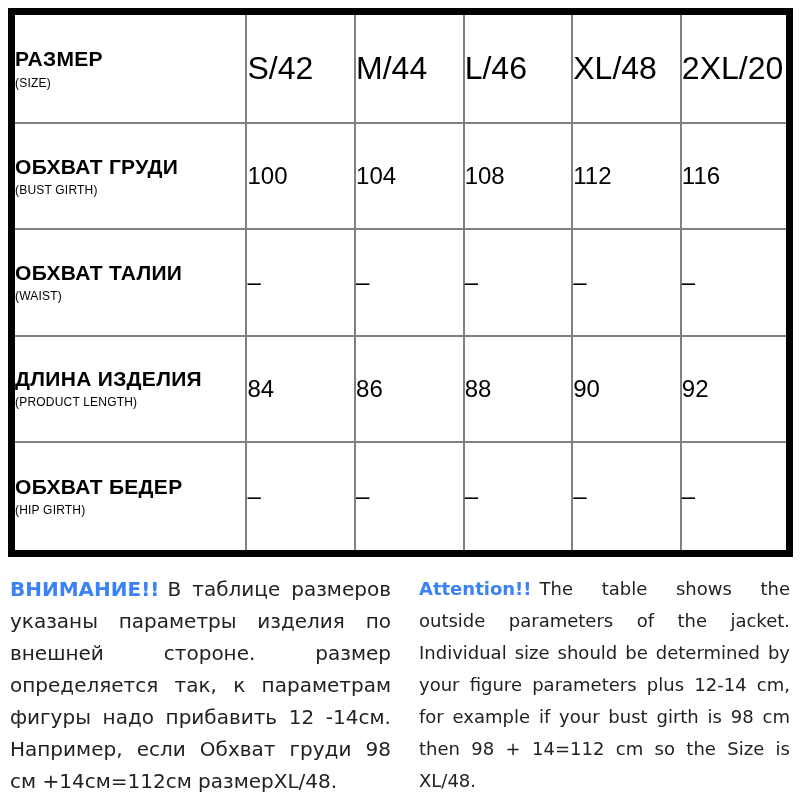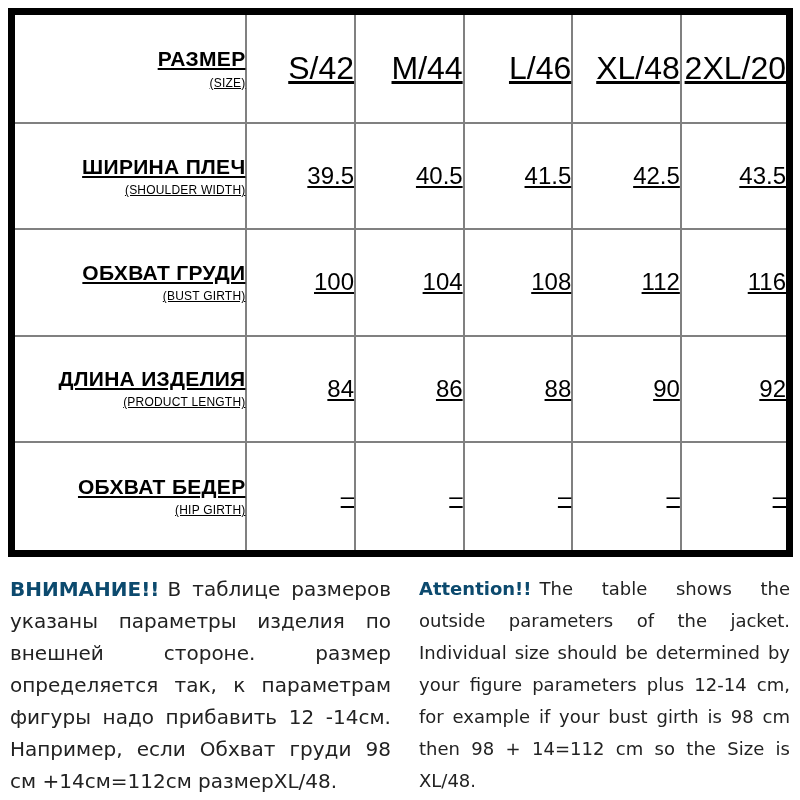--- a/index.html
+++ b/index.html
@@ -11,39 +11,39 @@
   table.size-table{
     border-collapse:collapse;table-layout:fixed;
     width:785px;height:549px;
     margin:8px 0 0 8px;
     border:7px solid #000;
     background:#fff;
   }
   table.size-table th,
   table.size-table td{
     border:2px solid #808080;
-    text-align:right;vertical-align:middle;
-    padding:0;font-weight:normal;text-decoration:underline;
+    text-align:left;vertical-align:middle;
+    padding:0;font-weight:normal;
   }
   .label-ru{font-weight:bold;font-size:21px;line-height:1.15;letter-spacing:.3px;}
   .label-en{font-size:12px;line-height:1.2;margin-top:4px;letter-spacing:.2px;}
   th.size-head{font-size:32px;font-weight:normal;}
   td.value-cell{font-size:24px;}
   
   .notes{
     display:flex;gap:28px;
     margin:16px 10px 0 10px;
   }
   .note{
     margin:0;text-align:justify;color:#222;
     font-family:"DejaVu Sans",sans-serif;
   }
   .note-ru{width:382px;font-size:20px;line-height:32px;}
   .note-en{width:372px;font-size:18px;line-height:32px;}
-  .highlight{color:#0c4a6e;font-weight:bold;margin-right:8px;}
+  .highlight{color:#3b82f6;font-weight:bold;margin-right:8px;}
 </style>
 </head>
 <body>
 
 <div class="page">
 
   <table class="size-table">
     <colgroup>
       <col style="width:30.2%">
       <col style="width:13.96%">
@@ -58,44 +58,44 @@
         <div class="label-ru">РАЗМЕР</div>
         <div class="label-en">(SIZE)</div>
       </th>
       <th class="size-head">S/42</th>
       <th class="size-head">M/44</th>
       <th class="size-head">L/46</th>
       <th class="size-head">XL/48</th>
       <th class="size-head">2XL/20</th>
     </tr>
 
-    <tr>
-      <th>
-        <div class="label-ru">ШИРИНА ПЛЕЧ</div>
-        <div class="label-en">(SHOULDER WIDTH)</div>
-      </th>
-      <td class="value-cell">39.5</td>
-      <td class="value-cell">40.5</td>
-      <td class="value-cell">41.5</td>
-      <td class="value-cell">42.5</td>
-      <td class="value-cell">43.5</td>
-    </tr>
 
     <tr>
       <th>
         <div class="label-ru">ОБХВАТ ГРУДИ</div>
         <div class="label-en">(BUST GIRTH)</div>
       </th>
       <td class="value-cell">100</td>
       <td class="value-cell">104</td>
       <td class="value-cell">108</td>
       <td class="value-cell">112</td>
       <td class="value-cell">116</td>
     </tr>
 
+    <tr>
+      <th>
+        <div class="label-ru">ОБХВАТ ТАЛИИ</div>
+        <div class="label-en">(WAIST)</div>
+      </th>
+      <td class="value-cell">–</td>
+      <td class="value-cell">–</td>
+      <td class="value-cell">–</td>
+      <td class="value-cell">–</td>
+      <td class="value-cell">–</td>
+    </tr>
 
     <tr>
       <th>
         <div class="label-ru">ДЛИНА ИЗДЕЛИЯ</div>
         <div class="label-en">(PRODUCT LENGTH)</div>
       </th>
       <td class="value-cell">84</td>
       <td class="value-cell">86</td>
       <td class="value-cell">88</td>
       <td class="value-cell">90</td>

